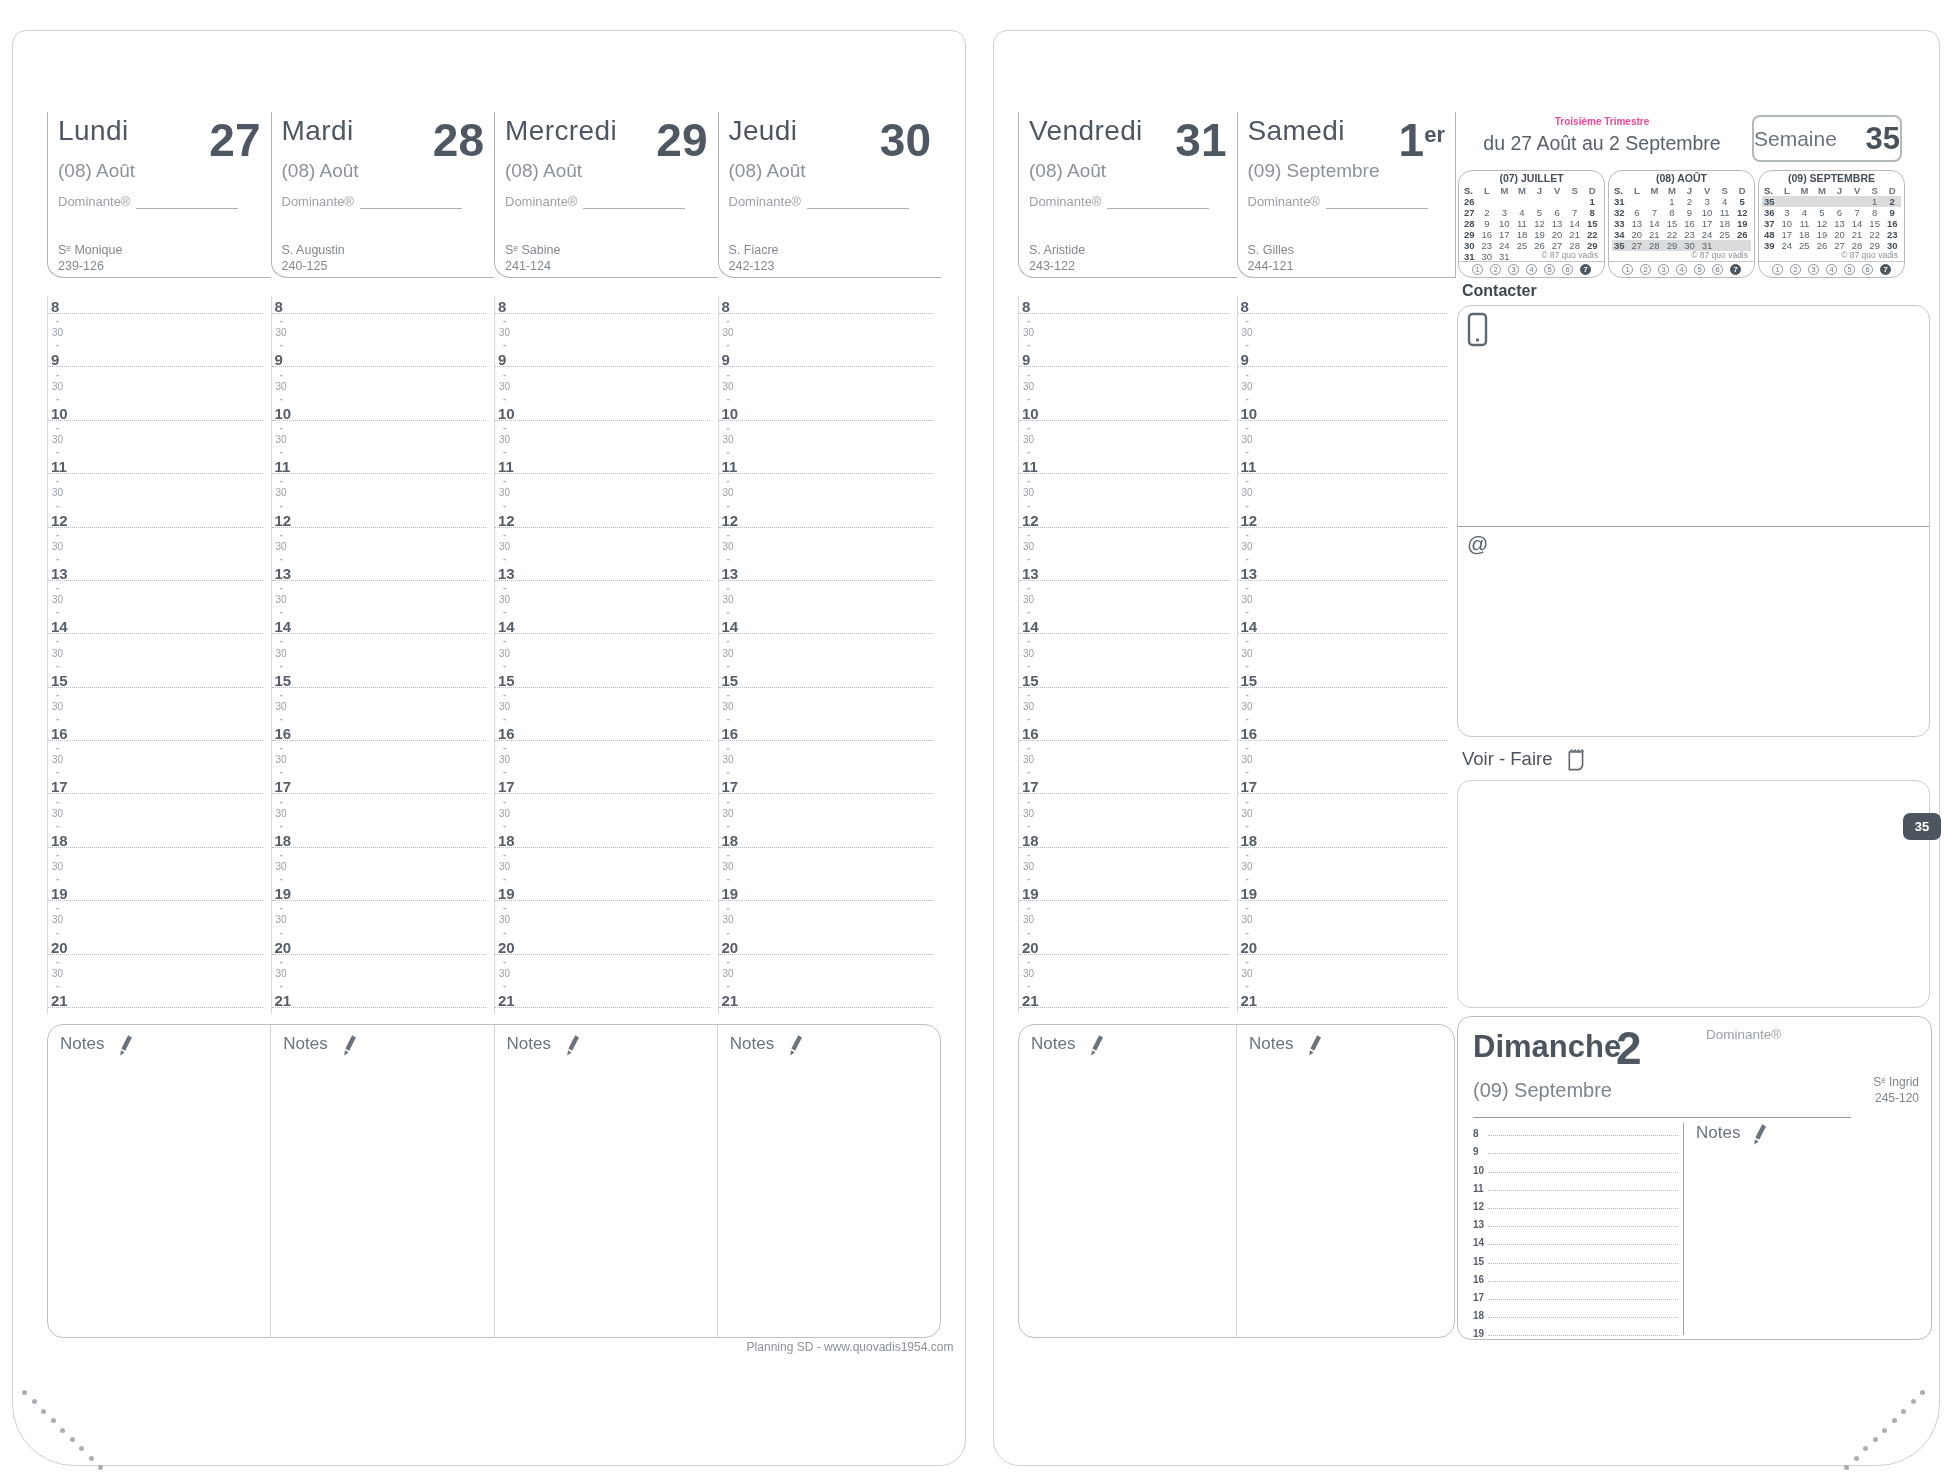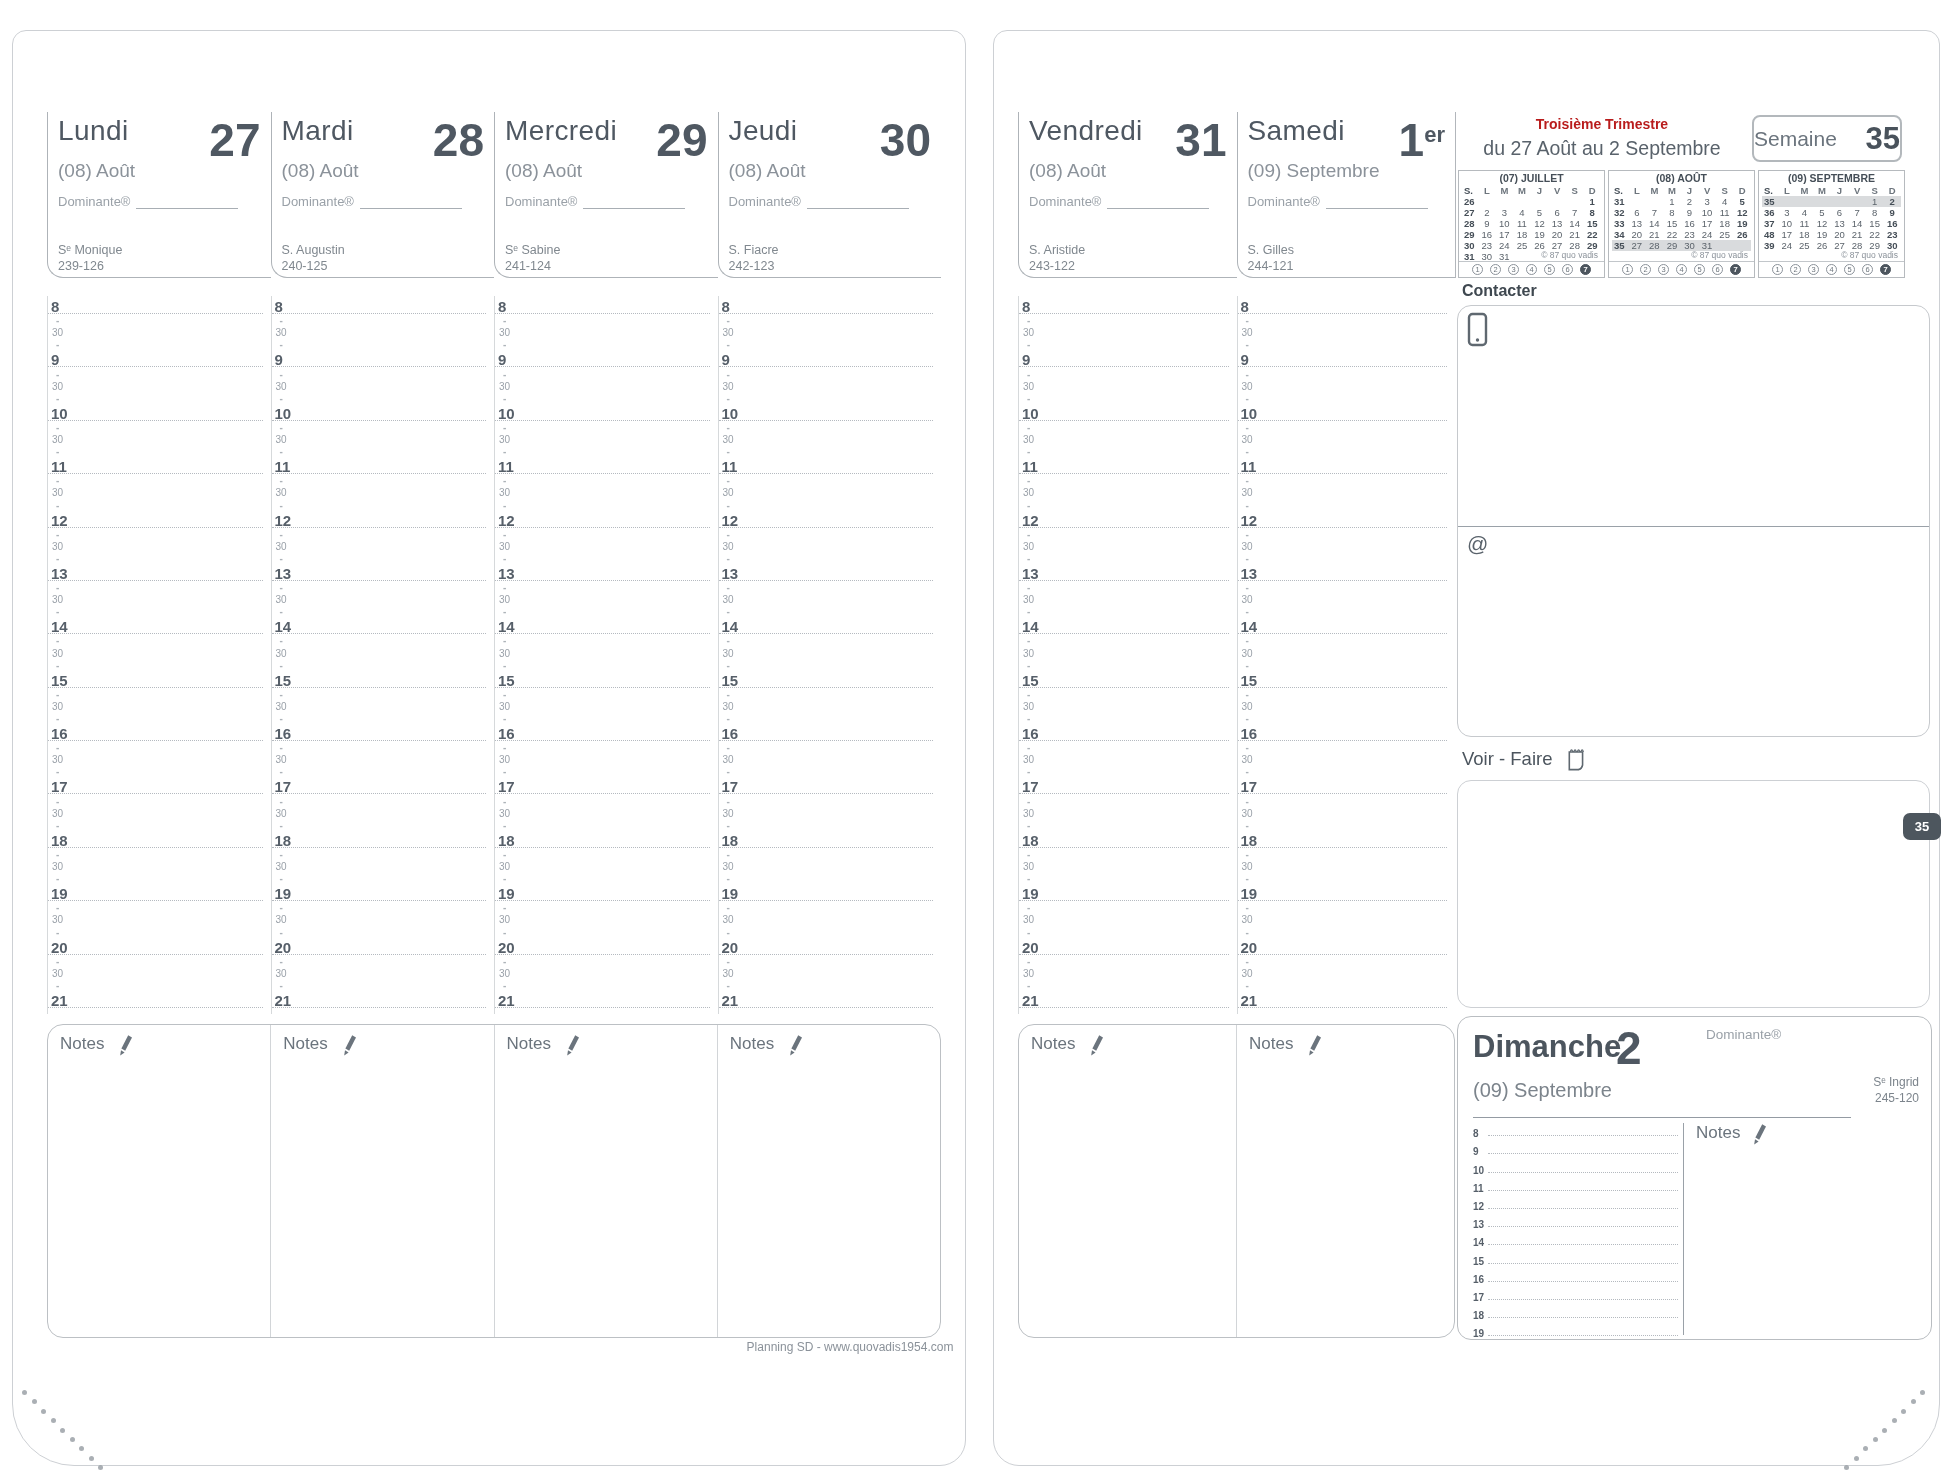--- a/index.html
+++ b/index.html
@@ -32,29 +32,29 @@
   .tick{height:8px;line-height:7px;font-size:10px;font-weight:bold;color:#adb3b9;padding-left:8px;}
   .half{height:10px;line-height:10px;font-size:10px;color:#9aa1a9;padding-left:4px;}
   
   .notesbox{position:absolute;top:1024px;height:314px;border:1.2px solid #bcc0c4;border-radius:16px;
             box-sizing:border-box;display:flex;background:#fff;}
   .nsec{flex:1;padding:9px 0 0 12px;display:flex;gap:16px;align-items:flex-start;}
   .nsec + .nsec{border-left:1px solid #d2d5d8;}
   .nlabel{font-size:17px;color:#6b747d;}
   
   .trimester{position:absolute;left:1458px;top:116px;width:288px;text-align:center;}
-  .trim-title{font-size:14px;font-weight:bold;color:#b91c1c;}
+  .trim-title{font-size:10px;font-weight:bold;color:#ec4899;}
   .trim-range{font-size:19.5px;color:#59626b;margin-top:5px;}
   .semaine{position:absolute;left:1752px;top:115px;width:150px;height:47px;border:2px solid #b3b8bc;border-radius:8px;
            box-sizing:border-box;display:flex;align-items:center;justify-content:space-between;gap:9px;background:#fff;}
   .sem-word{font-size:21px;color:#6b747d;}
   .sem-num{font-size:31px;font-weight:bold;color:#49525b;}
   
   .cals{position:absolute;left:1458px;top:170px;width:450px;display:flex;gap:3px;}
-  .cal{position:relative;width:147px;height:108px;border:1.2px solid #b6babe;border-radius:0;box-sizing:border-box;
+  .cal{position:relative;width:147px;height:108px;border:1.2px solid #b6babe;border-radius:14px;box-sizing:border-box;
        padding:1px 3px 16px 3px;background:#fff;}
   .cal-title{text-align:center;font-size:10.5px;font-weight:bold;color:#454e57;height:13px;line-height:13px;white-space:nowrap;}
   .cal-hdr,.cal-row{display:grid;grid-template-columns:16px repeat(7,1fr);height:11px;line-height:11px;
                     font-size:9.5px;text-align:center;}
   .cal-hdr span{color:#6d757d;font-weight:bold;}
   .cal-hdr span:first-child{color:#454e57;text-align:left;padding-left:2px;}
   .cal-w{font-weight:bold;color:#454e57;text-align:left;padding-left:2px;}
   .cal-days{display:contents;}
   .cal-d{color:#5b636b;}
   .cal-d:last-child{font-weight:bold;color:#454e57;}

